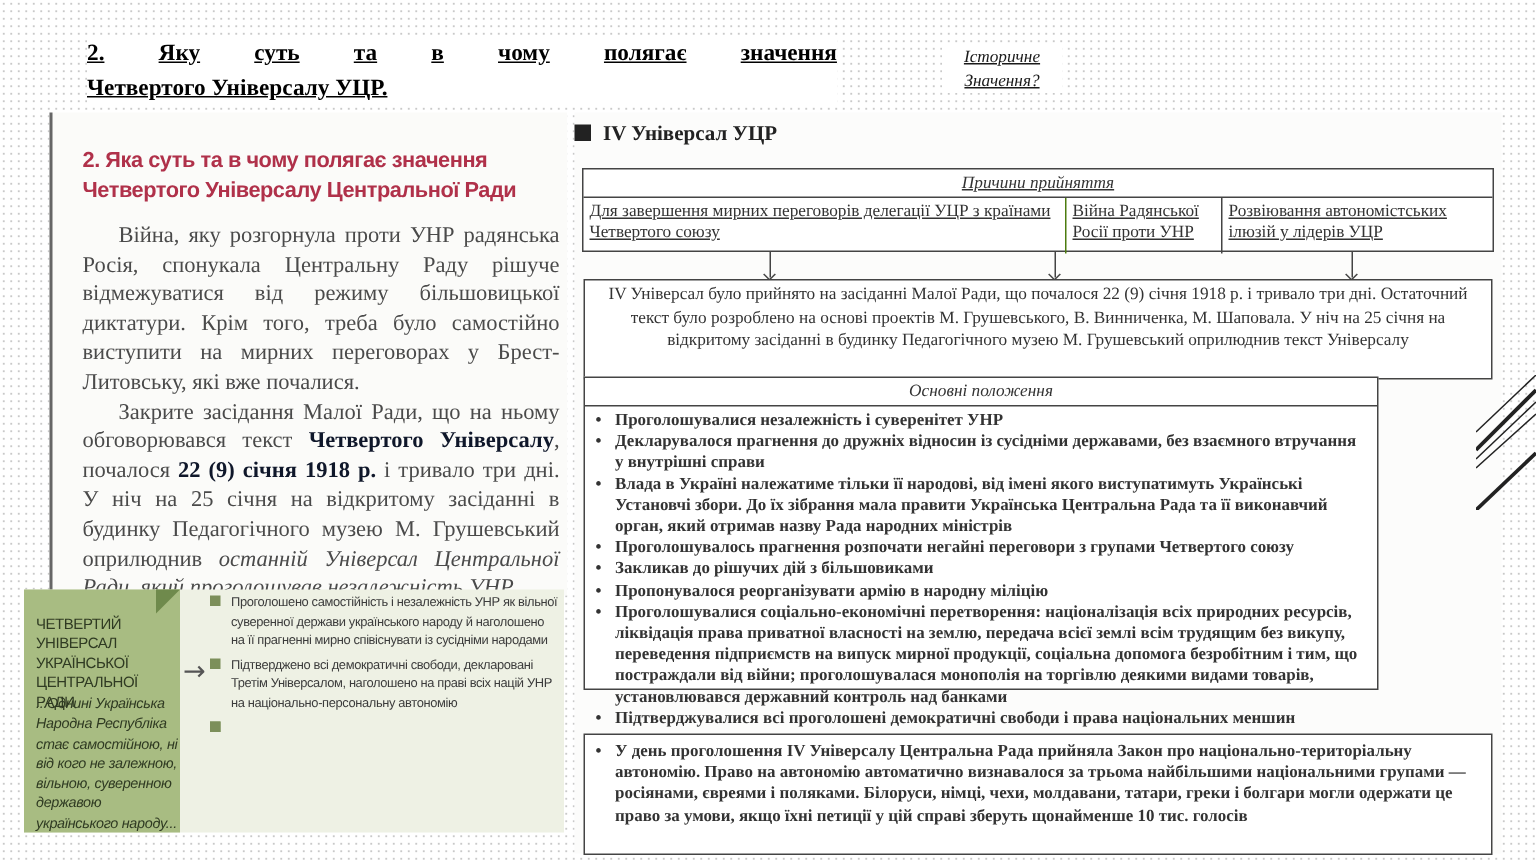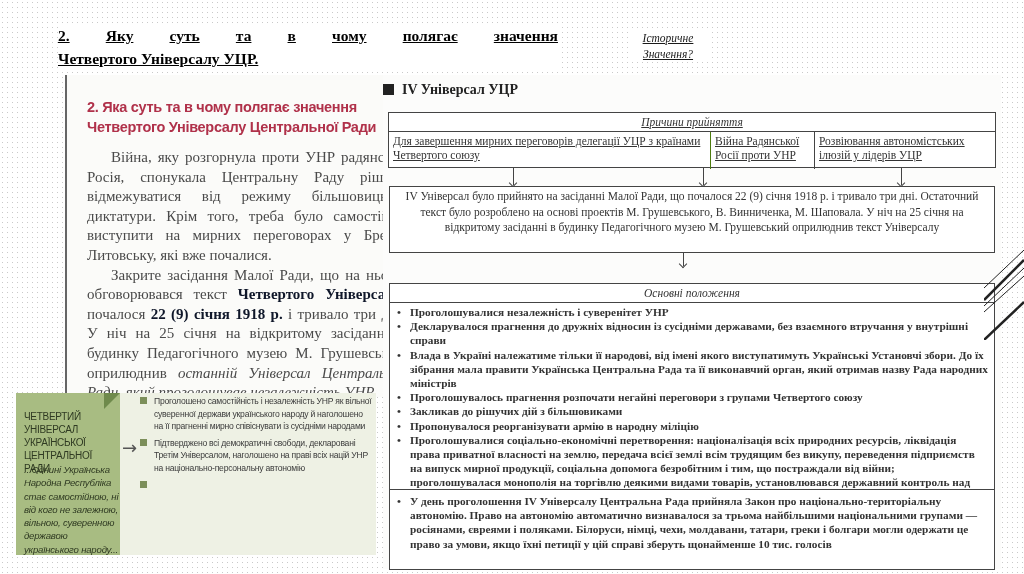--- a/index.html
+++ b/index.html
@@ -17,21 +17,21 @@
     background:#fff;
   }
   .title .l1 { display:flex; justify-content:space-between; }
   .note {
     position:absolute; left:628px; top:30px; width:80px;
     font-family:"Liberation Serif", serif; font-style:italic; font-size:11.5px; line-height:16px;
     text-align:center; text-decoration:underline; color:#1a1a1a; background:#fff;
   }
   
   .leftpage {
-    position:absolute; left:33px; top:75px; width:345px; height:322px; background:#fbfbf9;margin-left:32px;
+    position:absolute; left:33px; top:75px; width:345px; height:322px; background:#fbfbf9;
   }
   .leftpage .vbar { position:absolute; left:0; top:0; width:2px; height:322px; background:#666; }
   .lp-head {
     position:absolute; left:22px; top:22px; width:320px;
     font-family:"Liberation Sans", sans-serif; font-weight:bold; font-size:14.5px; line-height:20px; color:#b0314a;
     letter-spacing:-0.3px;
   }
   .lp-body {
     position:absolute; left:22px; top:73px; width:318px;
     font-family:"Liberation Serif", serif; font-size:15px; line-height:19.6px; color:#4a4a4a; text-align:justify;
@@ -87,21 +87,21 @@
     position:absolute; width:1px; background:#444;
   }
   .arrow::after {
     content:""; position:absolute; left:-3px; bottom:-1px; width:5px; height:5px;
     border-right:1px solid #444; border-bottom:1px solid #444; transform:rotate(45deg);
   }
   .adopt {
     left:6px; top:111px; width:606px; height:67px;
     text-align:center; font-size:11.5px; line-height:15.5px; padding:2px 8px;
   }
-  .mainbox { left:6px; top:208px; width:606px; height:209px; }
+  .mainbox { left:6px; top:176px; width:530px; height:209px; }
   .mainbox .hdr {
     height:18px; border-bottom:1px solid #444; text-align:center; font-style:italic; font-size:11.5px; line-height:18px;
   }
   .blist { margin:0; padding:2px 6px 0 6px; list-style:none; }
   .blist li {
     position:relative; padding-left:14px;
     font-size:11.3px; line-height:14.2px; color:#333; font-weight:bold;
   }
   .blist li::before {
     content:"•"; position:absolute; left:1px; top:0; font-weight:bold;

